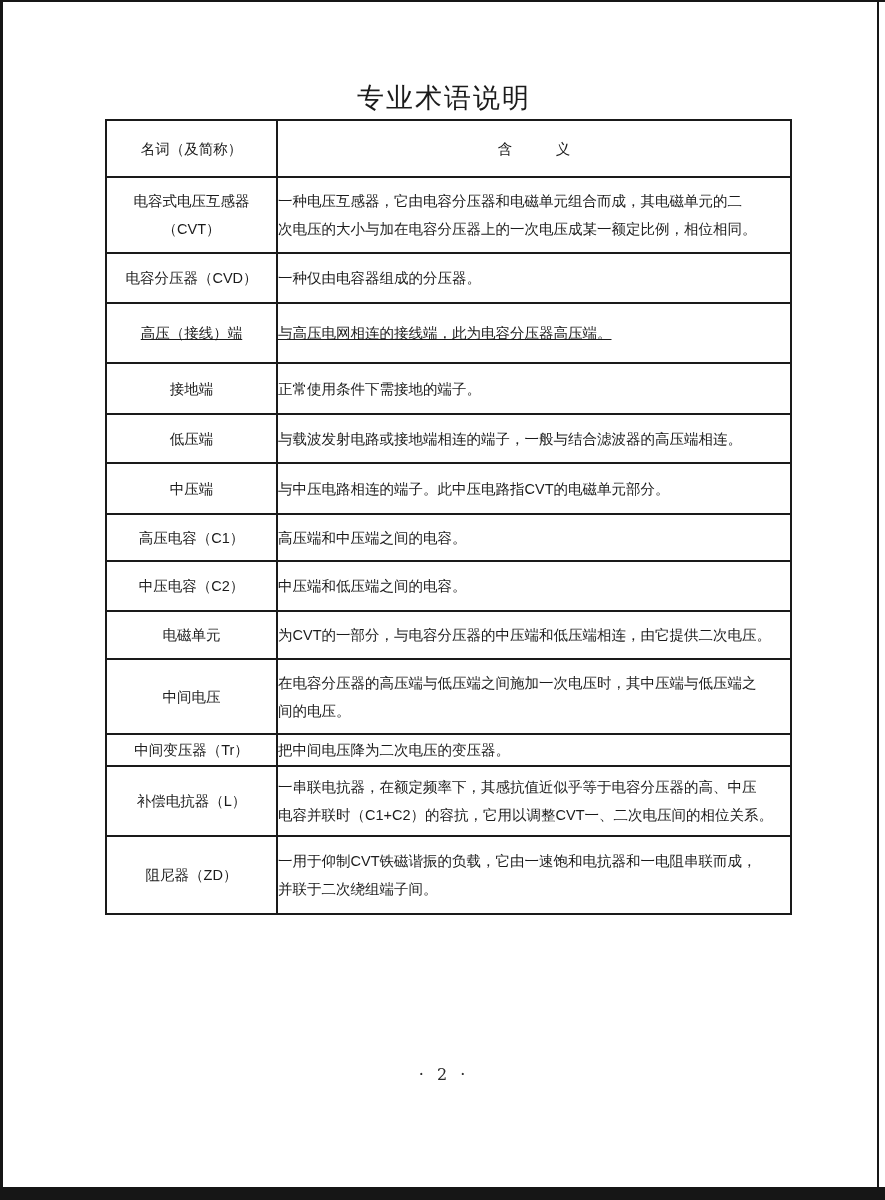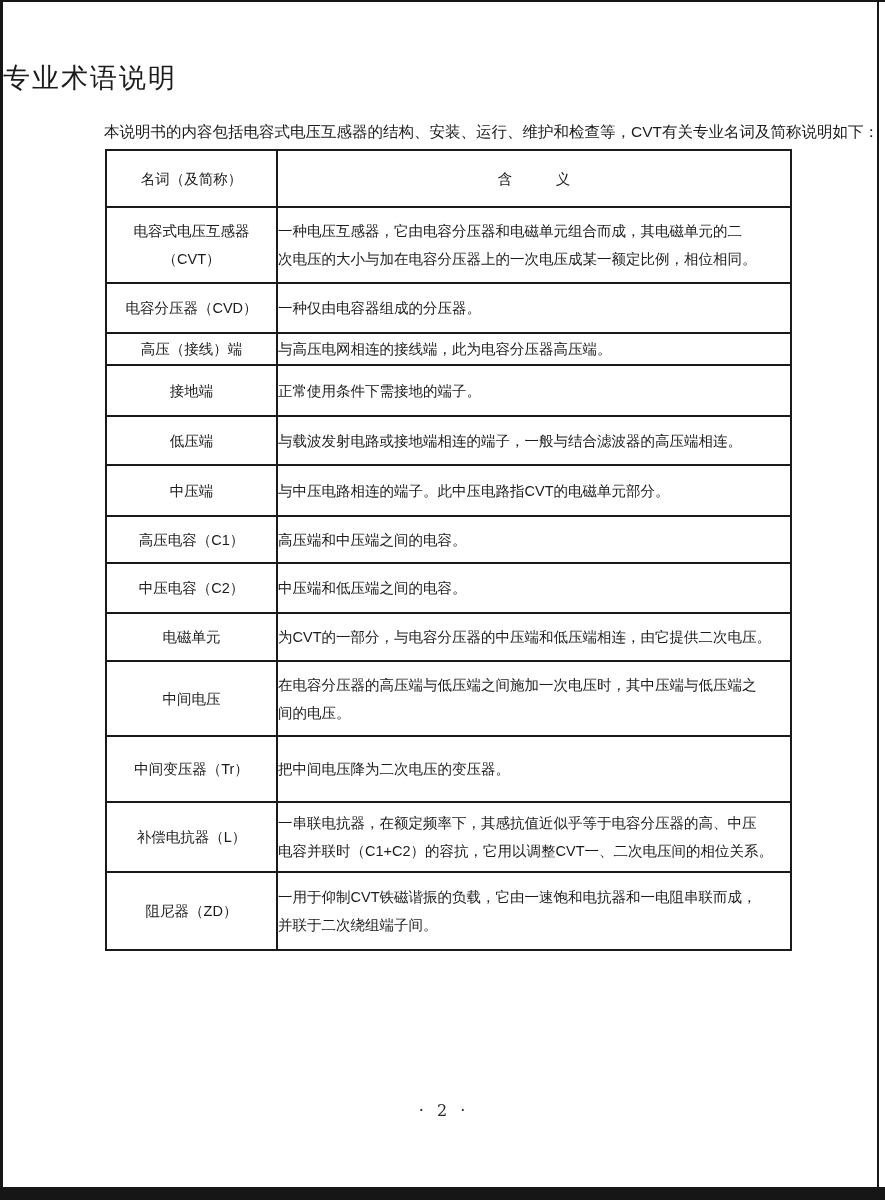--- a/index.html
+++ b/index.html
@@ -14,21 +14,22 @@
     border-bottom:13px solid #161616;
     overflow:hidden;
     font-family:"Liberation Sans","DejaVu Sans",sans-serif;
     color:#1b1b1b;
   }
   .right-line {
     position:absolute; top:0; bottom:0; right:6px; width:2px;
     background:#161616;
   }
   .doc-title {
-    margin-top:61px;
+    margin-top:81px;
+    text-align:center;
     font-size:27px;
     line-height:30px;
     letter-spacing:2px;
     font-weight:normal;
   }
   .intro {
     margin:28px 0 0 101px;
     font-size:15.5px;
     line-height:22px;
     white-space:nowrap;
@@ -64,21 +65,20 @@
   }
 </style>
 </head>
 <body>
 
 <div class="page">
   <div class="right-line"></div>
 
   <div class="doc-title">专业术语说明</div>
 
-  <div class="intro">本说明书的内容包括电容式电压互感器的结构、安装、运行、维护和检查等，CVT有关专业名词及简称说明如下：</div>
 
   <table class="glossary">
     <colgroup>
       <col class="c-term">
       <col class="c-meaning">
     </colgroup>
     <tbody>
         <tr style="height:57px;">
       <th class="term">名词（及简称）</th>
       <th class="meaning">含　　　义</th>
@@ -86,21 +86,21 @@
     <tr style="height:76px;">
       <td class="term">电容式电压互感器
 （CVT）</td>
       <td class="meaning">一种电压互感器，它由电容分压器和电磁单元组合而成，其电磁单元的二
 次电压的大小与加在电容分压器上的一次电压成某一额定比例，相位相同。</td>
     </tr>
     <tr style="height:50px;">
       <td class="term">电容分压器（CVD）</td>
       <td class="meaning">一种仅由电容器组成的分压器。</td>
     </tr>
-    <tr style="height:32px;">
+    <tr style="height:60px;text-decoration:underline;">
       <td class="term">高压（接线）端</td>
       <td class="meaning">与高压电网相连的接线端，此为电容分压器高压端。</td>
     </tr>
     <tr style="height:51px;">
       <td class="term">接地端</td>
       <td class="meaning">正常使用条件下需接地的端子。</td>
     </tr>
     <tr style="height:49px;">
       <td class="term">低压端</td>
       <td class="meaning">与载波发射电路或接地端相连的端子，一般与结合滤波器的高压端相连。</td>
@@ -119,21 +119,21 @@
     </tr>
     <tr style="height:48px;padding-left:48px;">
       <td class="term">电磁单元</td>
       <td class="meaning">为CVT的一部分，与电容分压器的中压端和低压端相连，由它提供二次电压。</td>
     </tr>
     <tr style="height:75px;">
       <td class="term">中间电压</td>
       <td class="meaning">在电容分压器的高压端与低压端之间施加一次电压时，其中压端与低压端之
 间的电压。</td>
     </tr>
-    <tr style="height:66px;">
+    <tr style="height:32px;">
       <td class="term">中间变压器（Tr）</td>
       <td class="meaning">把中间电压降为二次电压的变压器。</td>
     </tr>
     <tr style="height:70px;">
       <td class="term">补偿电抗器（L）</td>
       <td class="meaning">一串联电抗器，在额定频率下，其感抗值近似乎等于电容分压器的高、中压
 电容并联时（C1+C2）的容抗，它用以调整CVT一、二次电压间的相位关系。</td>
     </tr>
     <tr style="height:78px;">
       <td class="term">阻尼器（ZD）</td>

